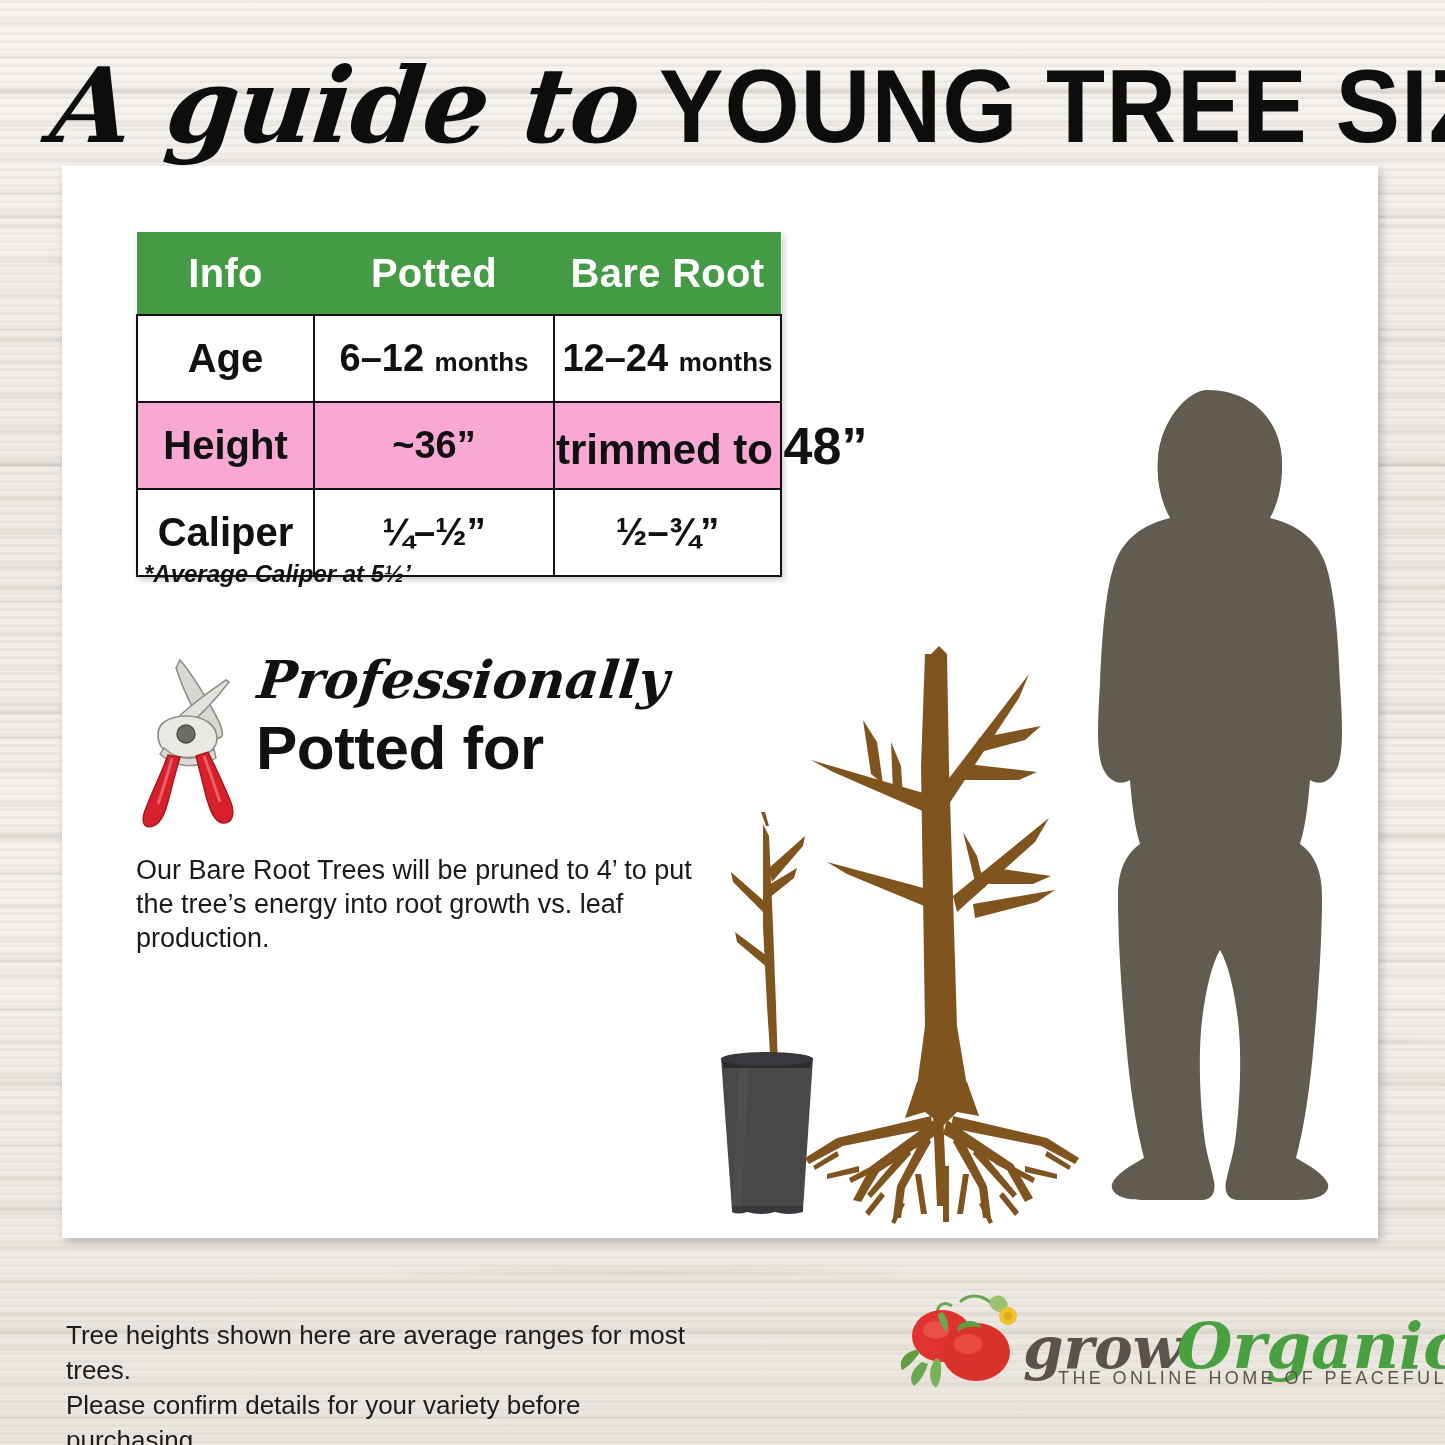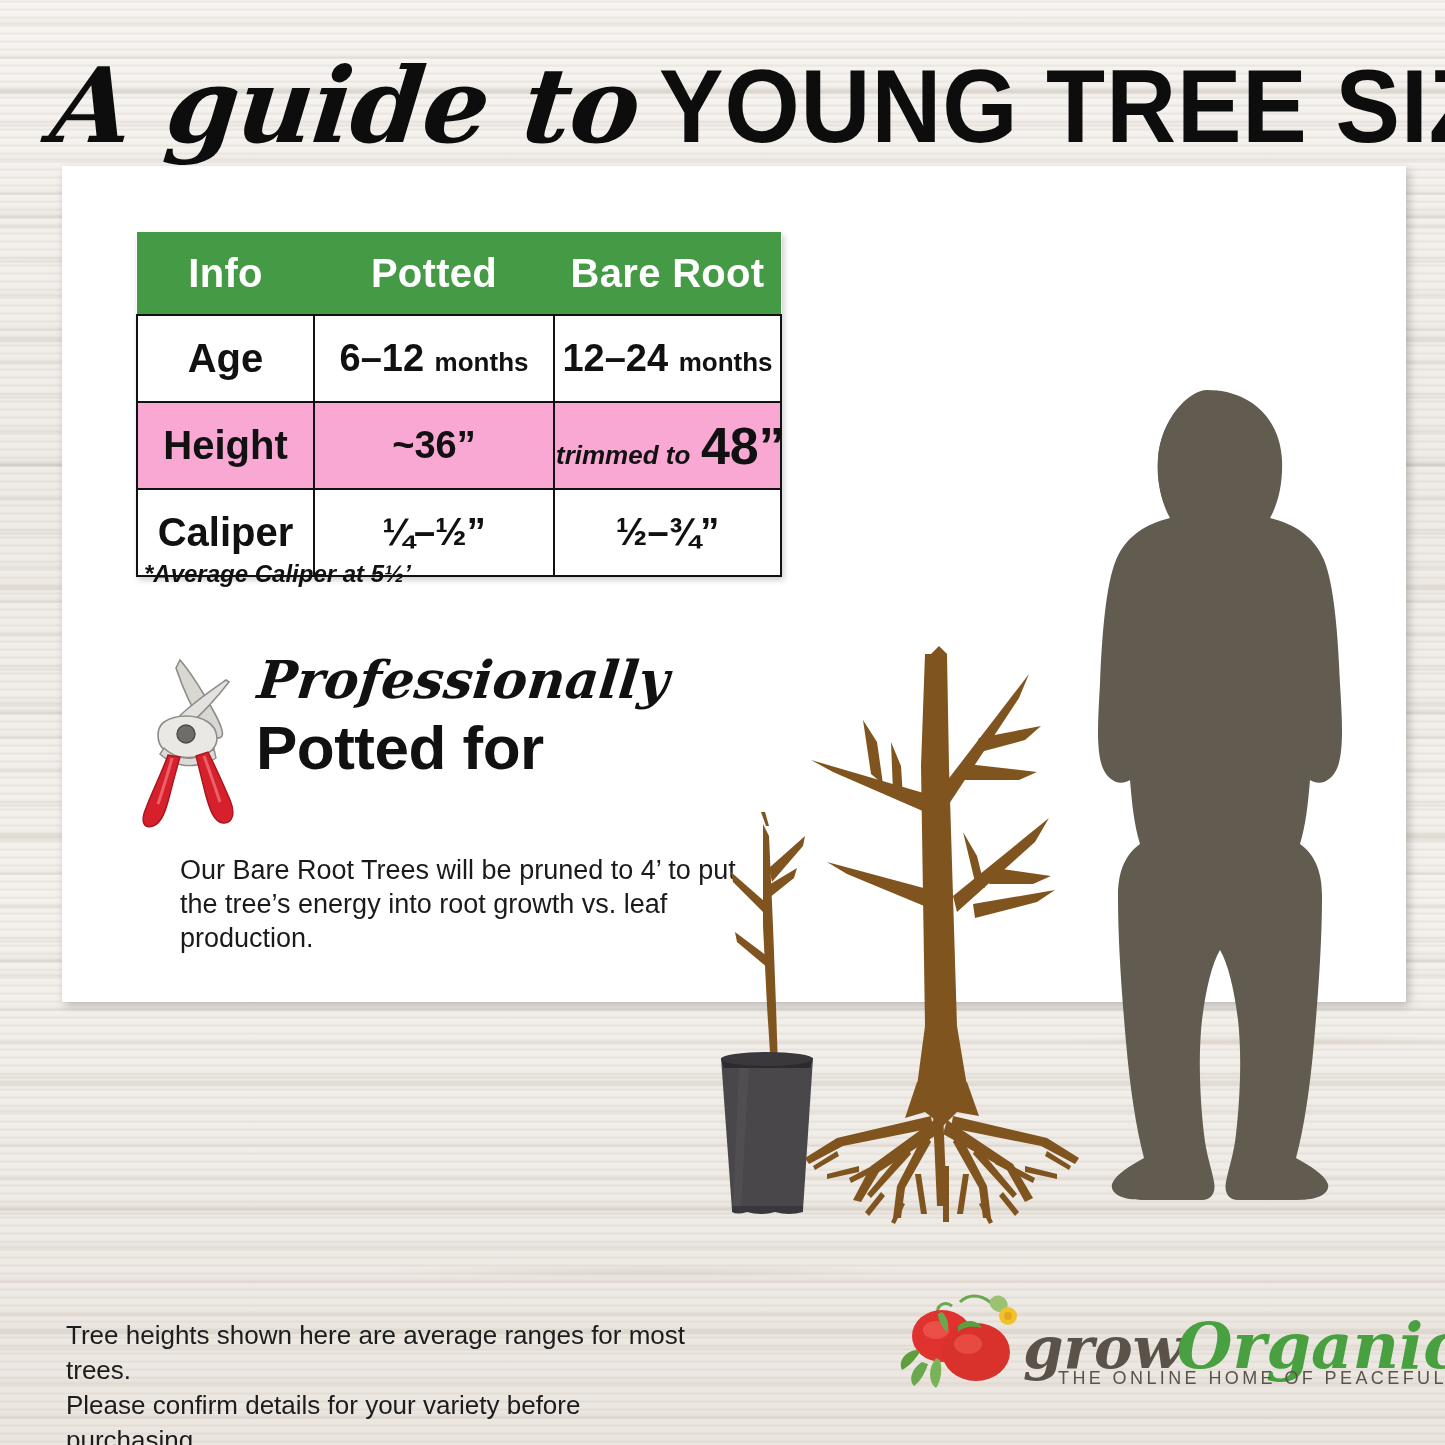--- a/index.html
+++ b/index.html
@@ -57,25 +57,24 @@
   }
   .h-block{
     font-family:"Liberation Sans Narrow","Liberation Sans", sans-serif;
     font-weight:700;font-size:104px;color:#0d0d0d;
     letter-spacing:1px;line-height:1;
     transform:scaleX(0.93);transform-origin:left center;
   }
 
   
   #card{
-    position:absolute;left:62px;top:166px;width:1316px;height:836px;
+    position:absolute;left:62px;top:166px;width:1316px;height:1072px;
     background:#ffffff;
     box-shadow:3px 4px 9px rgba(0,0,0,0.22);
     z-index:2;
-    padding-left:28px;
   }
 
   
   #spec-table{
     position:absolute;left:74px;top:66px;width:644px;
     border-collapse:collapse;table-layout:fixed;
     box-shadow:2px 3px 6px rgba(0,0,0,.20);
   }
   #spec-table col.c1{width:177px;}
   #spec-table col.c2{width:240px;}
@@ -90,21 +89,21 @@
   #spec-table td{
     border:2px solid #111;
     height:83px;text-align:center;vertical-align:middle;
     font-family:"Liberation Sans Narrow","Liberation Sans", sans-serif;
     color:#111;
   }
   #spec-table tr.alt td{background:#f9a8d4;}
   .lbl{font-weight:700;font-size:40px;}
   .val{font-weight:700;font-size:38px;white-space:nowrap;}
   .val .unit{font-size:26px;font-weight:700;margin-top:26px;}
-  .val .ital{font-style:italic;font-size:26px;}
+  .val .ital{font-size:42px;}
   .val .big{font-size:52px;}
 
   
   #avg-note{
     position:absolute;left:82px;top:394px;
     font-family:"Liberation Sans", sans-serif;
     font-style:italic;font-weight:700;font-size:24px;color:#111;
   }
 
   
@@ -116,21 +115,21 @@
   }
   #prune-head{
     position:absolute;left:194px;top:552px;
     font-family:"Liberation Sans Narrow","Liberation Sans", sans-serif;
     font-weight:700;font-size:62px;line-height:.98;color:#111;
     letter-spacing:-.5px;
   }
   #prune-body{
     position:absolute;left:74px;top:688px;width:560px;
     font-family:"Liberation Sans Narrow","Liberation Sans", sans-serif;
-    font-size:27px;line-height:1.25;color:#1a1a1a;margin-left:44px;
+    font-size:27px;line-height:1.25;color:#1a1a1a;
   }
 
   
   #scene{position:absolute;left:560px;top:40px;width:740px;height:1010px;}
   #potted-tree{position:absolute;left:55px;top:600px;width:180px;height:420px;}
   #bare-root-tree{position:absolute;left:175px;top:440px;width:290px;height:580px;}
   #person-silhouette{position:absolute;left:420px;top:178px;width:330px;height:840px;}
 
   
   #disclaimer{

